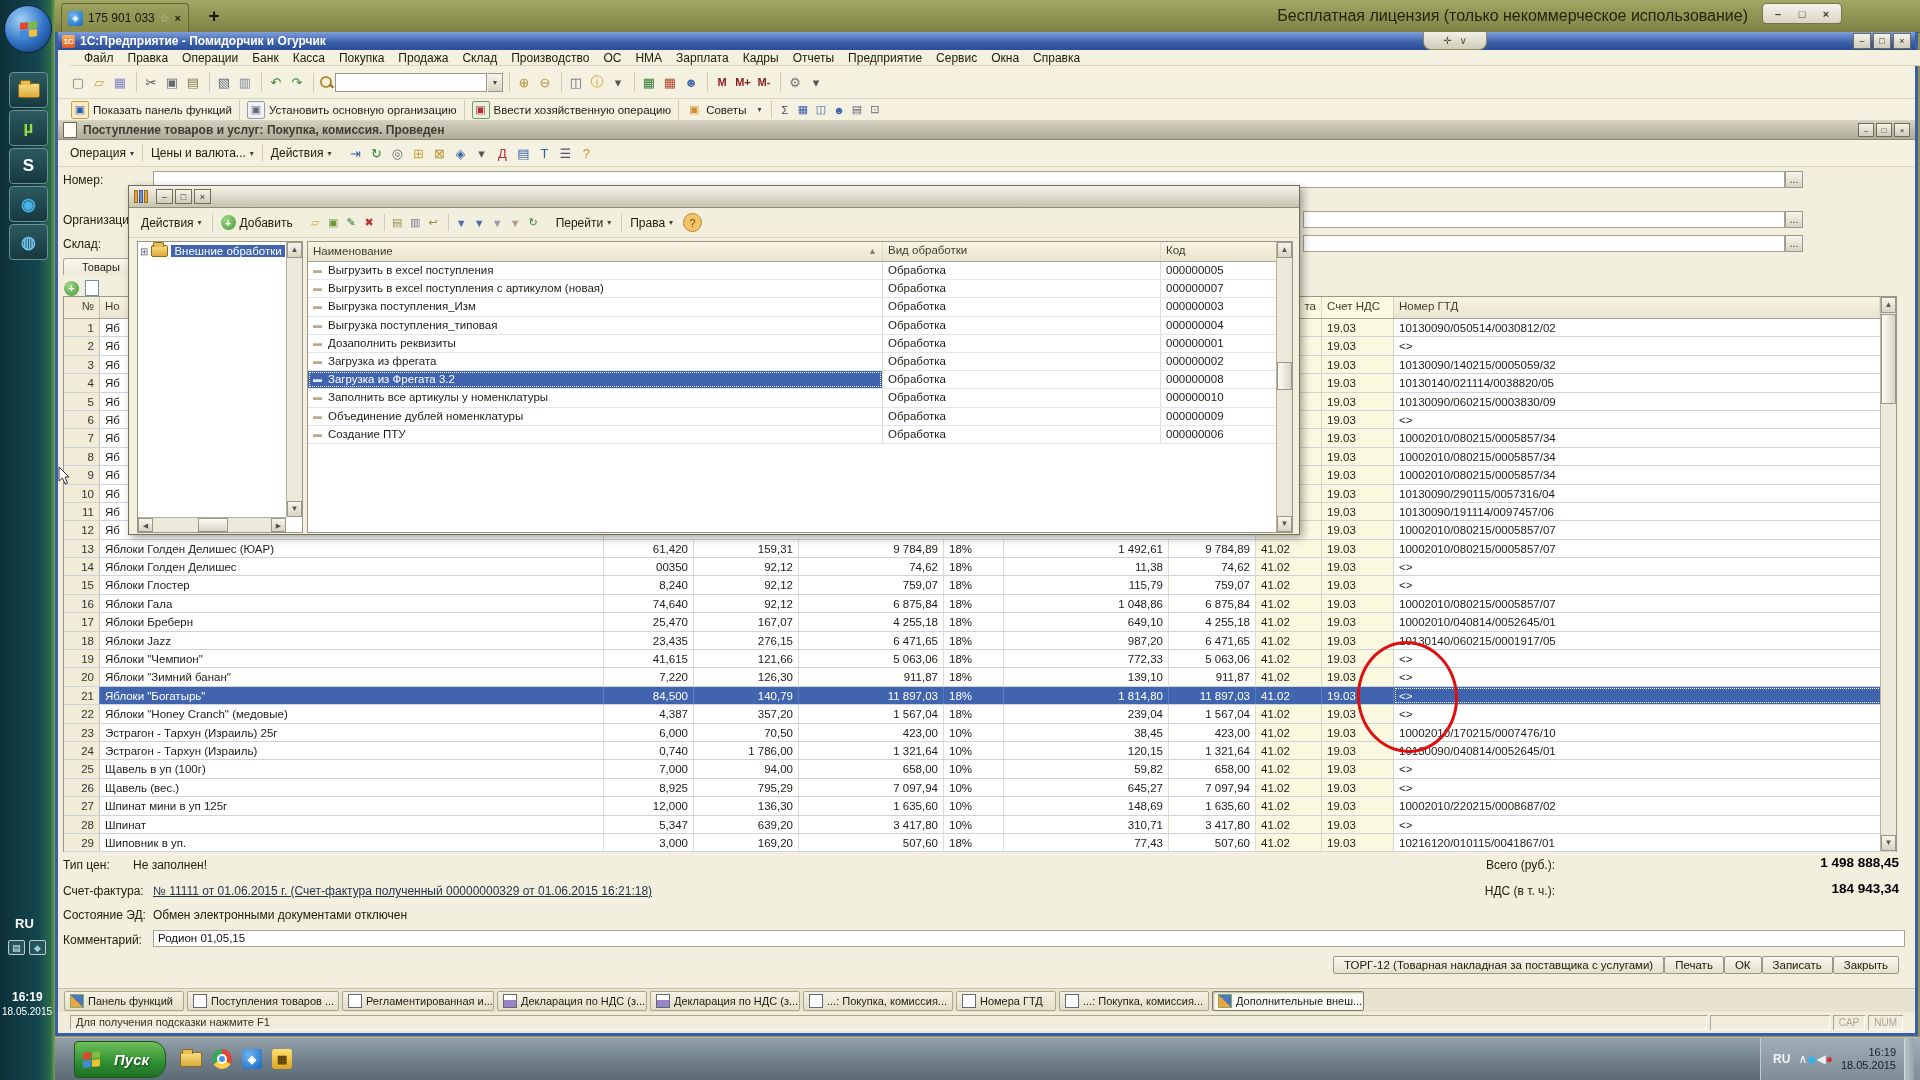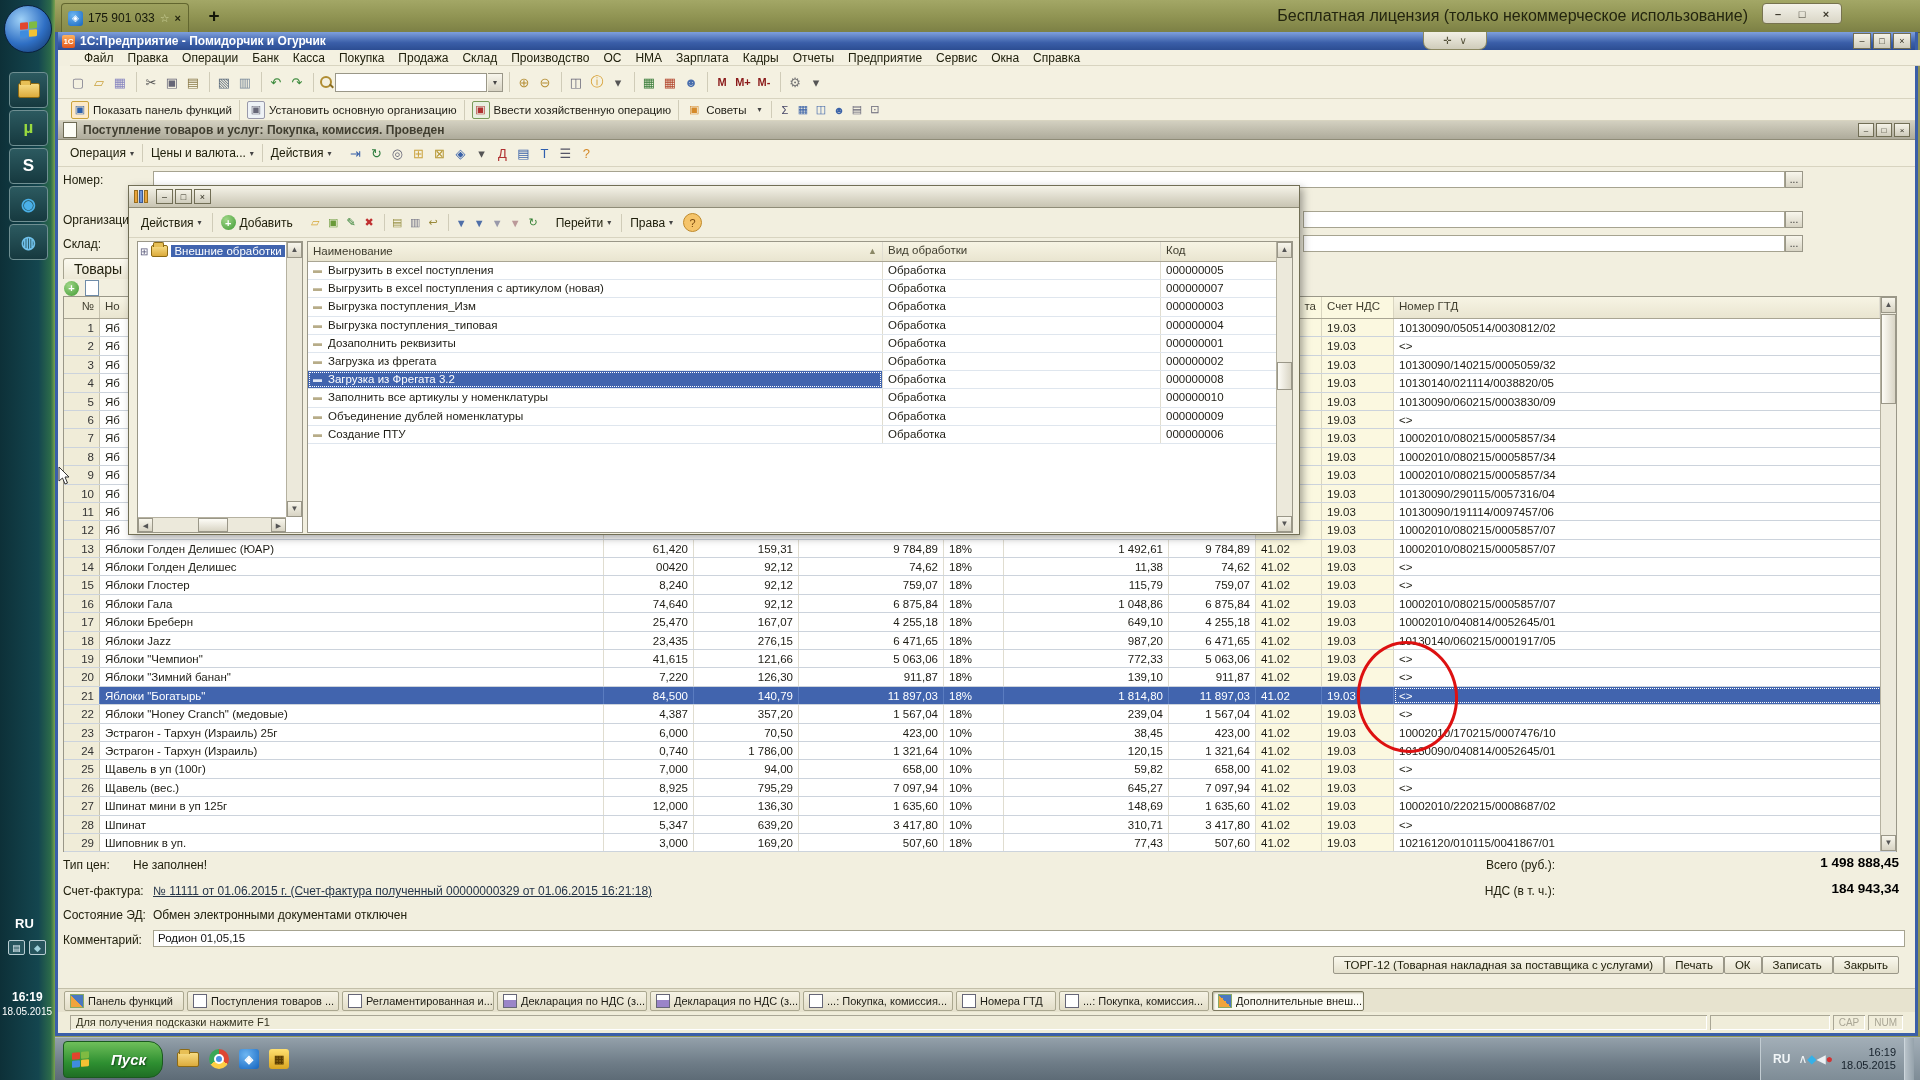--- a/index.html
+++ b/index.html
@@ -92,21 +92,21 @@
   .flatbtn{padding:2px 8px;font-size:12px;color:#20200c;display:inline-flex;align-items:center;gap:4px;}
   .flatbtn + .flatbtn{border-left:1px solid #d0ccb8;}
   .caret{font-size:8px;color:#444;}
   
   .lbl{position:absolute;color:#22210f;font-size:12px;white-space:nowrap;overflow:hidden;}
   .inp{position:absolute;background:#fff;border:1px solid #a6a390;height:17px;box-sizing:border-box;
     font-size:11.5px;padding:1px 4px;color:#111;}
   .dots{position:absolute;width:18px;height:17px;background:linear-gradient(#f8f6ec,#d8d4c4);
     border:1px solid #9a9788;font-size:10px;text-align:center;line-height:15px;color:#333;box-sizing:border-box;}
   .tab{position:absolute;background:linear-gradient(#fbf9ef,#ece8d6);border:1px solid #a6a390;border-bottom:none;
-    border-radius:3px 3px 0 0;padding:2px 10px;font-size:14px;color:#22210f;}
+    border-radius:3px 3px 0 0;padding:2px 18px;font-size:11px;color:#22210f;}
   .addplus{width:15px;height:15px;border-radius:50%;background:radial-gradient(circle at 35% 30%,#9fd687,#3f9a33);
     color:#fff;font-weight:bold;font-size:11px;display:inline-flex;align-items:center;justify-content:center;}
   .sheet{width:12px;height:14px;background:#fff;border:1px solid #6e8ba8;display:inline-block;}
   
   #maintable{left:5px;top:264px;width:1834px;height:556px;background:#fff;border:1px solid #9a9788;box-sizing:border-box;}
   .thead{display:flex;height:22px;background:linear-gradient(#f7f4e4,#e9e5d0);border-bottom:1px solid #a9a593;box-sizing:border-box;}
   .thead .cell{color:#3f3d2e;}
   .trow{display:flex;height:18.4px;box-sizing:border-box;border-bottom:1px solid #ccd3dc;background:#fff;}
   .cell{box-sizing:border-box;padding:1px 5px;line-height:16px;white-space:nowrap;overflow:hidden;
     border-right:1px solid #e0ddd0;font-size:11.5px;}
@@ -181,23 +181,23 @@
   .dlg-row.selected .d-name{background:#4164ae;color:#fff;outline:1px dotted #fff;outline-offset:-2px;}
   .dlg-row.selected .d-name .ric{color:#dfe6f5;}
   .sort{margin-left:auto;color:#8a8766;font-size:9px;}
   
   #redcircle{left:1357px;top:641px;width:95px;height:106px;border:3px solid #dd1111;border-radius:50%;
     transform:rotate(-6deg);z-index:60;}
   
   #taskbar{left:55px;top:1037px;width:1865px;height:43px;
     background:linear-gradient(#93a0aa,#6e7c87 60%,#5d6b76);border-top:1px solid #aebac2;
     display:flex;align-items:center;box-sizing:border-box;}
-  #startbtn{height:35px;margin-left:8px;border-radius:4px 14px 14px 4px;padding:0 16px 0 8px;
+  #startbtn{height:35px;margin-left:19px;border-radius:4px 14px 14px 4px;padding:0 16px 0 8px;
     background:linear-gradient(#6fbf5a,#2e8f31 60%,#1f6e24);border:1px solid #1a5a1e;
-    display:flex;align-items:center;gap:22px;}
+    display:flex;align-items:center;gap:14px;}
   #startbtn .t{color:#fff;font-weight:bold;font-style:italic;font-size:15px;text-shadow:1px 1px 2px #14421a;}
   .ql{display:flex;align-items:center;gap:10px;margin-left:14px;}
   .chrome{width:20px;height:20px;border-radius:50%;position:relative;
     background:conic-gradient(#dd4632 0 33%,#ffce44 33% 66%,#3aa757 66% 100%);}
   .chrome::after{content:"";position:absolute;left:5px;top:5px;width:10px;height:10px;border-radius:50%;
     background:#4a90e2;border:2px solid #fff;box-sizing:border-box;}
   .qlico{width:20px;height:20px;border-radius:3px;display:flex;align-items:center;justify-content:center;
     color:#fff;font-size:11px;font-weight:bold;}
   #tray{margin-left:auto;height:100%;display:flex;align-items:center;gap:8px;padding:0 6px 0 12px;
     background:linear-gradient(#a2aeb7,#7e8c96);border-left:1px solid #c2ccd2;}
@@ -547,21 +547,21 @@
           <span class="cell c-rate">18%</span>
           <span class="cell c-vat">1 492,61</span>
           <span class="cell c-total">9 784,89</span>
           <span class="cell c-acc">41.02</span>
           <span class="cell c-vacc">19.03</span>
           <span class="cell c-gtd">10002010/080215/0005857/07</span>
         </div>
           <div class="trow">
           <span class="cell c-num">14</span>
           <span class="cell c-name">Яблоки Голден Делишес</span>
-          <span class="cell c-qty">00420</span>
+          <span class="cell c-qty">00350</span>
           <span class="cell c-price">92,12</span>
           <span class="cell c-sum">74,62</span>
           <span class="cell c-rate">18%</span>
           <span class="cell c-vat">11,38</span>
           <span class="cell c-total">74,62</span>
           <span class="cell c-acc">41.02</span>
           <span class="cell c-vacc">19.03</span>
           <span class="cell c-gtd">&lt;&gt;</span>
         </div>
           <div class="trow">

